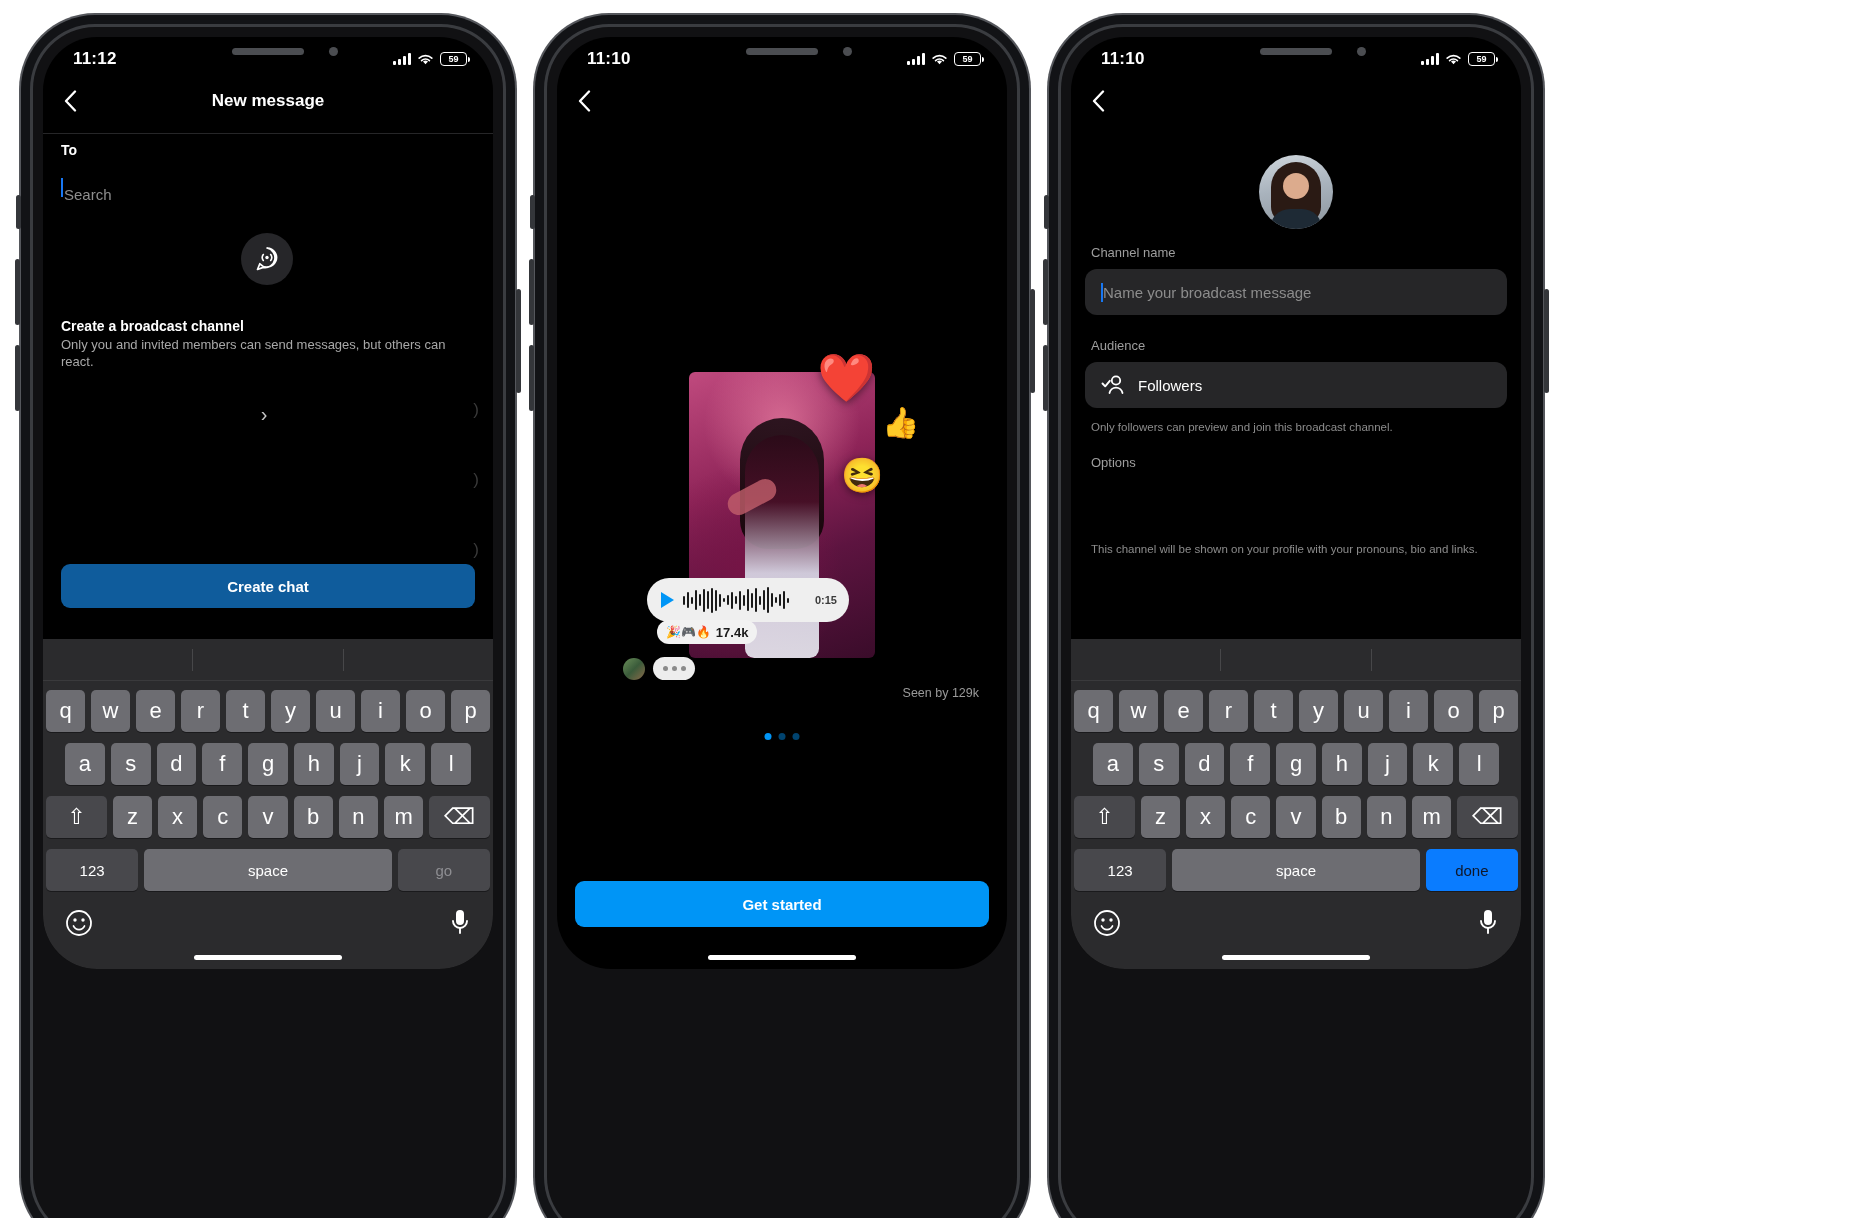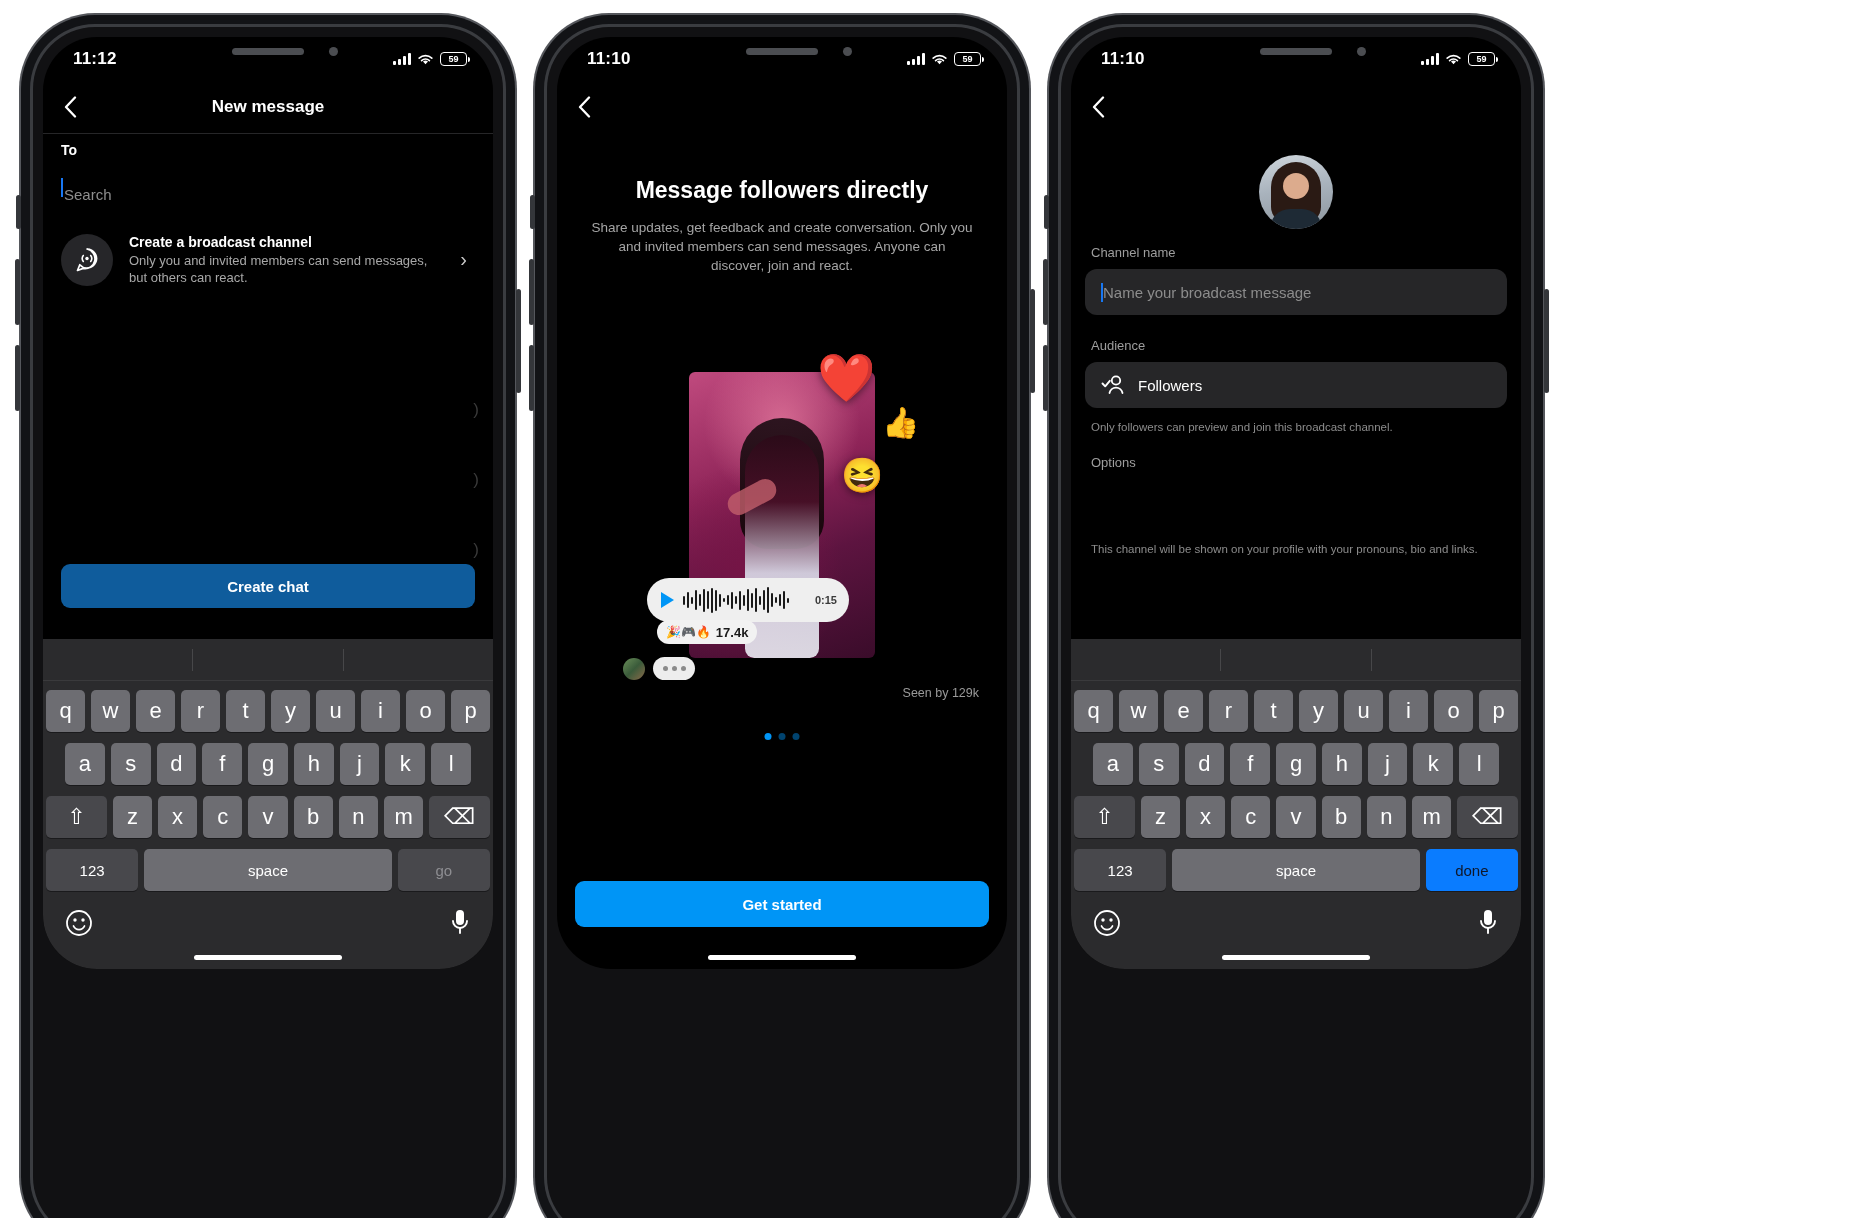--- a/index.html
+++ b/index.html
@@ -93,21 +93,21 @@
     display: flex; align-items: center; justify-content: center;
   }
   .batt:after {
     content: ''; position: absolute; right: -4px; top: 4px;
     width: 2px; height: 5px; background: #fff; border-radius: 0 2px 2px 0;
   }
   .batt span { color: #fff; font-size: 9px; font-weight: bold; }
 
   
   .nav {
-    position: absolute; left: 0; top: 44px;
+    position: absolute; left: 0; top: 38px;
     width: 100%; height: 52px;
     display: flex; align-items: center;
     z-index: 30;
   }
   .back {
     width: 54px; display: flex; align-items: center;
     justify-content: center; cursor: pointer;
   }
   .nav-title {
     flex: 1; text-align: center;
@@ -129,22 +129,23 @@
     display: flex; align-items: center;
   }
   .caret {
     width: 2px; height: 19px; background: #1877f2;
     animation: none;
   }
   .search-ph { color: #8e8e8e; font-size: 15px; margin-left: 1px; margin-top: 15px; }
 
   .bc-card {
     position: absolute; left: 14px; top: 192px; right: 14px;
-    display: flex; align-items: center; gap: 16px;
+    display: flex; align-items: center; gap: 32px;
     padding: 4px 6px 4px 4px;
+    flex-direction: column;
   }
   .bc-avatar {
     width: 52px; height: 52px; border-radius: 50%;
     background: #262629;
     display: flex; align-items: center; justify-content: center;
     flex: 0 0 52px;
   }
   .bc-text { flex: 1; }
   .bc-title { color: #fff; font-size: 14px; font-weight: bold; line-height: 1.3; }
   .bc-sub { color: #a8a8a8; font-size: 13px; line-height: 1.32; margin-top: 1px; }
@@ -547,24 +548,20 @@
       </div>
 
       <div class="nav">
         <div class="back">
           <svg width="13" height="22" viewBox="0 0 13 22">
             <path d="M11 1.5 L2 11 L11 20.5" stroke="#fff" stroke-width="2.3" fill="none" stroke-linecap="round" stroke-linejoin="round"></path>
           </svg>
         </div>
       </div>
 
-      <div class="p2-head">
-        <div class="p2-title">Message followers directly</div>
-        <div class="p2-desc">Share updates, get feedback and create conversation. Only you and invited members can send messages. Anyone can discover, join and react.</div>
-      </div>
 
       <div class="photo-wrap">
         <div class="photo">
           <div class="hair"></div>
           <div class="figure"></div>
           <div class="arm"></div>
         </div>
 
         <div class="emoji em-heart">❤️</div>
         <div class="emoji em-thumb">👍</div>

